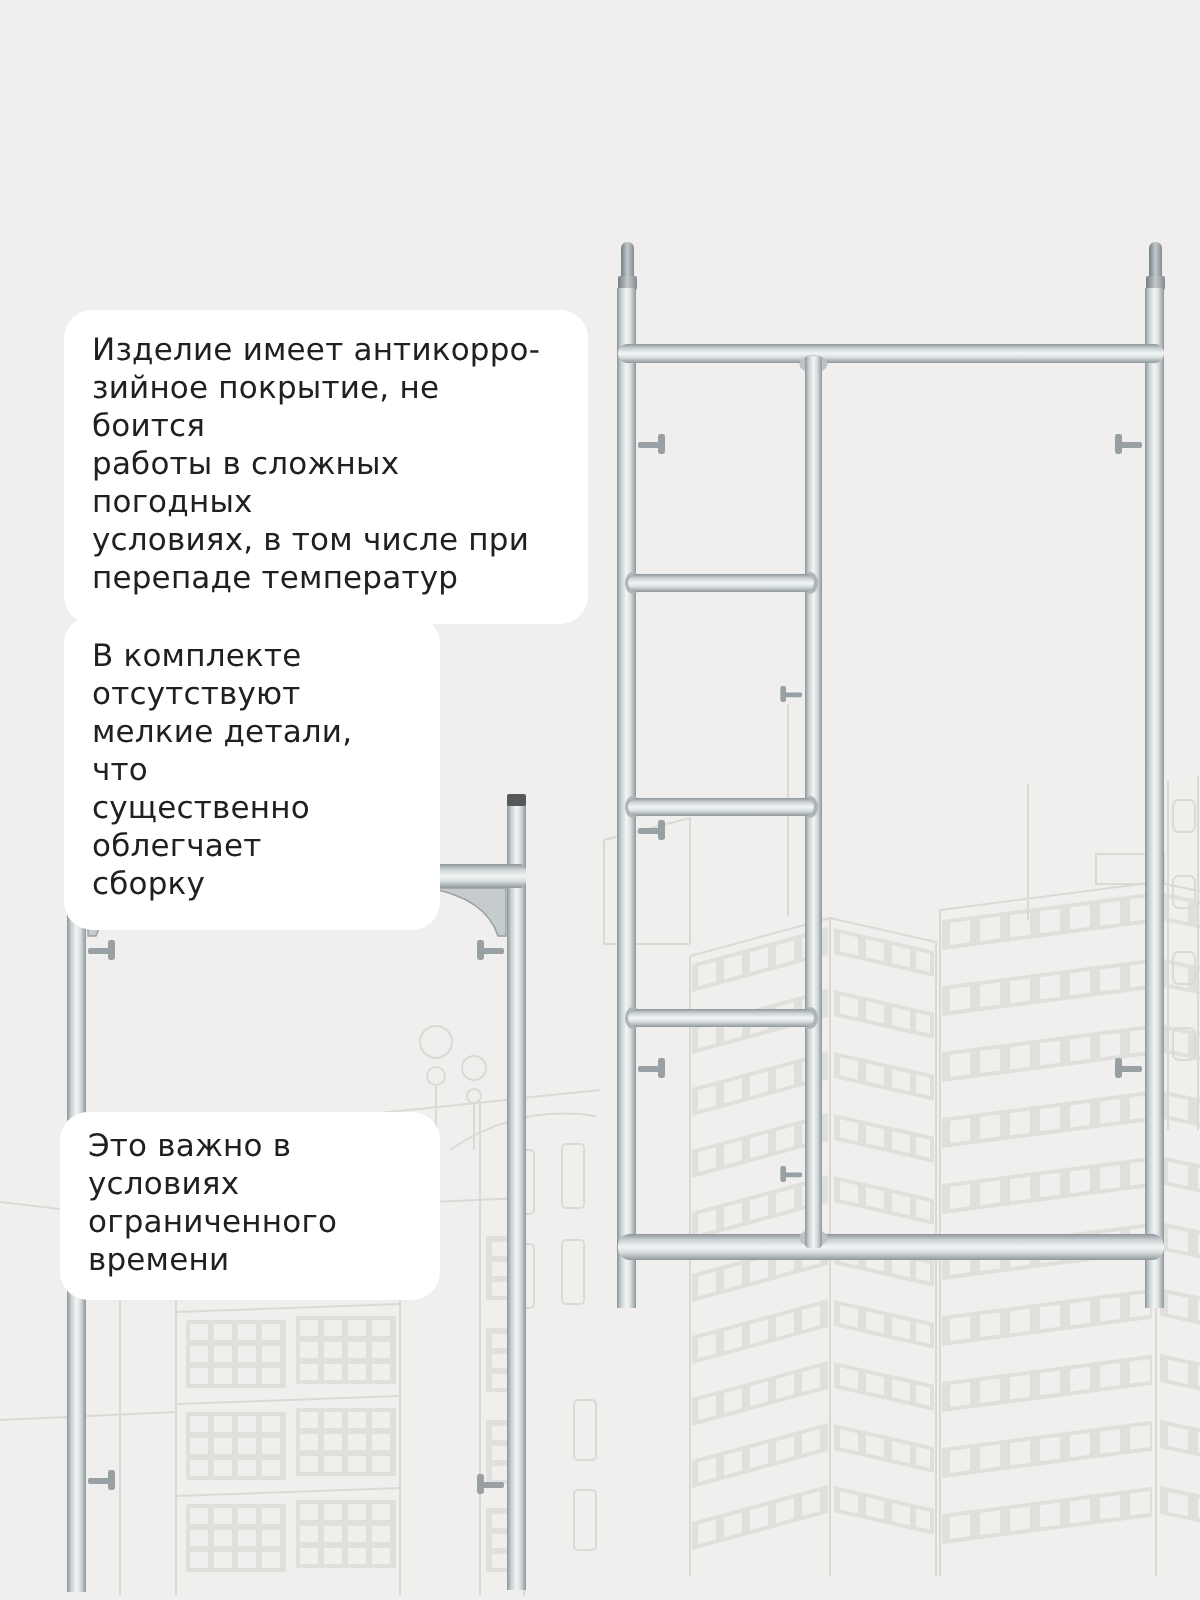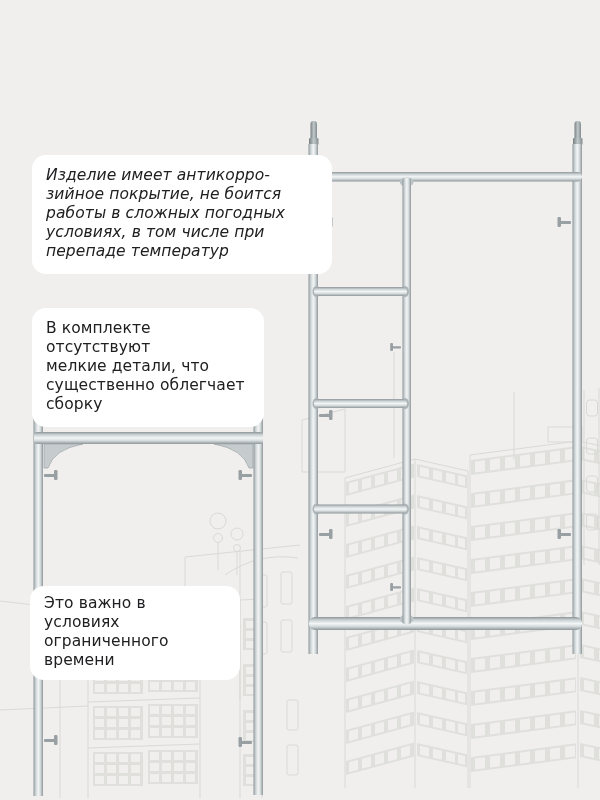--- a/index.html
+++ b/index.html
@@ -18,23 +18,23 @@
     color:#d4232e;margin:0;line-height:1.1;
   }
   .feature-card{
     position:absolute;z-index:3;background:#ffffff;border-radius:14px;
     color:#202022;box-sizing:border-box;
   }
   .feature-card p{
     margin:0;white-space:pre-line;
     font-size:15.5px;line-height:19px;letter-spacing:0.1px;
   }
-  .card-1{left:32px;top:155px;width:300px;padding:11px 14px 13px;font-style:italic;}
-  .card-2{left:32px;top:308px;width:232px;padding:11px 14px 13px;}
-  .card-3{left:30px;top:586px;width:210px;padding:8px 14px 10px;}
+  .card-1{left:32px;top:155px;width:262px;padding:11px 14px 13px;}
+  .card-2{left:32px;top:308px;width:188px;padding:11px 14px 13px;}
+  .card-3{left:30px;top:556px;width:190px;padding:8px 14px 10px;}
 </style>
 </head>
 <body>
 
 <div class="page">
 
   <svg width="0" height="0" style="position:absolute" aria-hidden="true">
     <defs>
       <linearGradient id="tubeV" x1="0" y1="0" x2="1" y2="0">
         <stop offset="0" stop-color="#8d9599"></stop>

